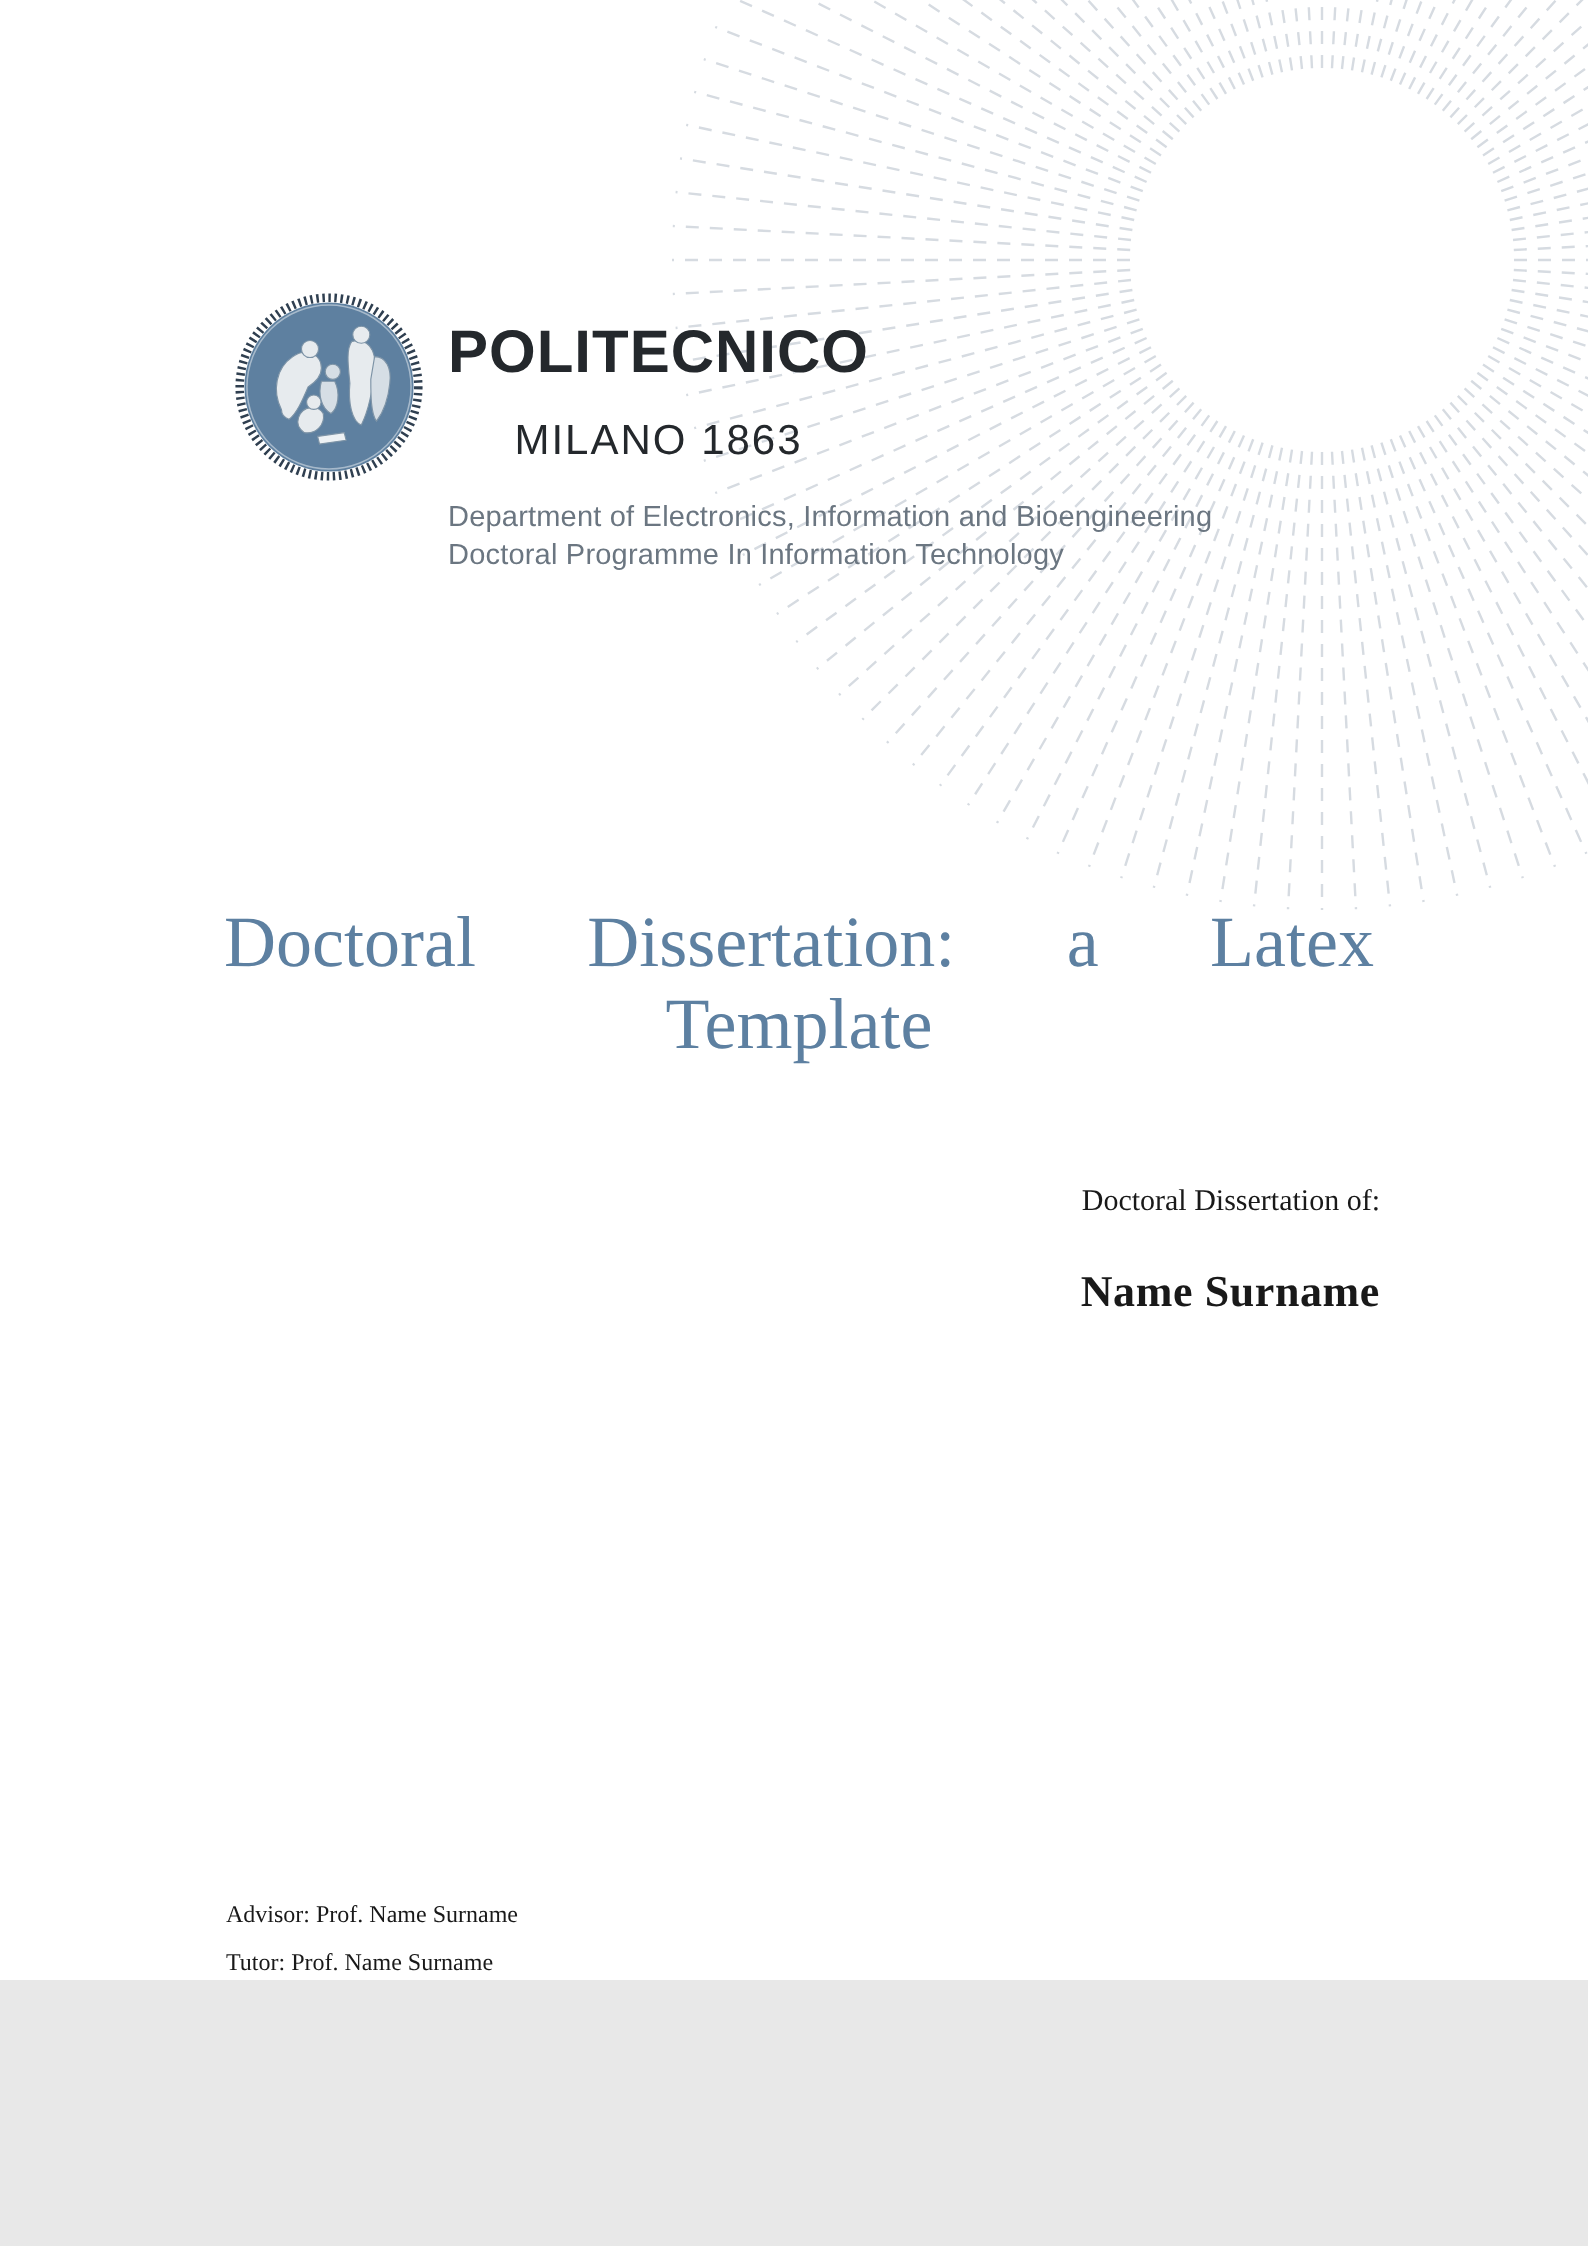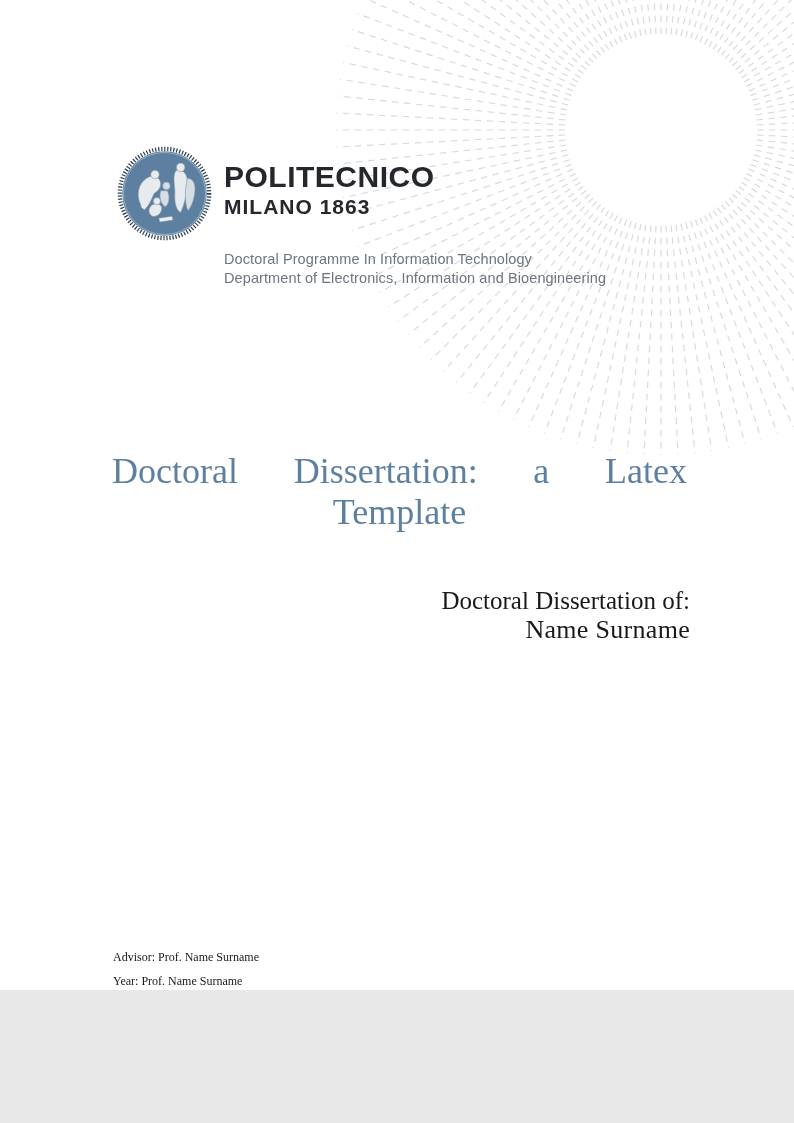--- a/index.html
+++ b/index.html
@@ -26,21 +26,21 @@
   }
   .brand{position:absolute;left:117px;top:146px;display:flex;}
   .seal{width:95px;height:95px;display:block;}
   .wordmark{
     position:absolute;left:107px;top:17px;
     font-family:"Liberation Sans",sans-serif;
     color:var(--wordmark-dark);
     white-space:nowrap;
   }
   .wordmark-line1{font-size:30px;font-weight:700;letter-spacing:0.5px;line-height:27px;}
-  .wordmark-line2{font-size:21px;font-weight:700;letter-spacing:1px;line-height:21px;margin-top:6px;}
+  .wordmark-line2{font-size:21px;font-weight:400;letter-spacing:1px;line-height:21px;margin-top:20px;text-align:center;}
   .dept{
     position:absolute;left:224px;top:250px;
     font-family:"Liberation Sans",sans-serif;
     font-size:14.5px;line-height:18.5px;
     letter-spacing:0.1px;
     color:var(--dept-gray);
     white-space:nowrap;
   }
   .title-block{
     position:absolute;left:112px;top:451px;width:575px;
@@ -48,22 +48,22 @@
     font-size:36px;line-height:41px;
     font-weight:400;
   }
   .title-line1{text-align:justify;text-align-last:justify;}
   .title-line2{text-align:center;}
   .author-block{
     position:absolute;right:104px;top:589px;
     text-align:right;
     color:var(--body-text);
   }
-  .author-label{font-size:25px;line-height:24px;}
-  .author-name{font-size:26px;line-height:26px;font-weight:400;margin-top:4px;letter-spacing:0.3px;}
+  .author-label{font-size:15px;line-height:24px;}
+  .author-name{font-size:22px;line-height:26px;font-weight:700;margin-top:20px;letter-spacing:0.3px;}
   .footer-block{
     position:absolute;left:113px;top:946px;
     font-size:12px;line-height:23.7px;
     color:var(--body-text);
     white-space:nowrap;
   }
 </style>
 </head>
 <body>
 
@@ -211,32 +211,32 @@
         <path d="M44 76 L58 74 L59 78 L45 80 Z" fill="#EDF1F4"></path>
       </g>
     </svg>
     <div class="wordmark">
       <div class="wordmark-line1">POLITECNICO</div>
       <div class="wordmark-line2">MILANO 1863</div>
     </div>
   </div>
 
   <div class="dept">
+    <div>Department of Electronics, Information and Bioengineering</div>
     <div>Doctoral Programme In Information Technology</div>
-    <div>Department of Electronics, Information and Bioengineering</div>
   </div>
 
   <div class="title-block">
     <div class="title-line1">Doctoral Dissertation: a Latex</div>
     <div class="title-line2">Template</div>
   </div>
 
   <div class="author-block">
     <div class="author-label">Doctoral Dissertation of:</div>
     <div class="author-name">Name Surname</div>
   </div>
 
   <div class="footer-block">
     <div>Advisor: Prof. Name Surname</div>
-    <div>Year: Prof. Name Surname</div>
+    <div>Tutor: Prof. Name Surname</div>
   </div>
 
 </div>
 
 </body></html>

